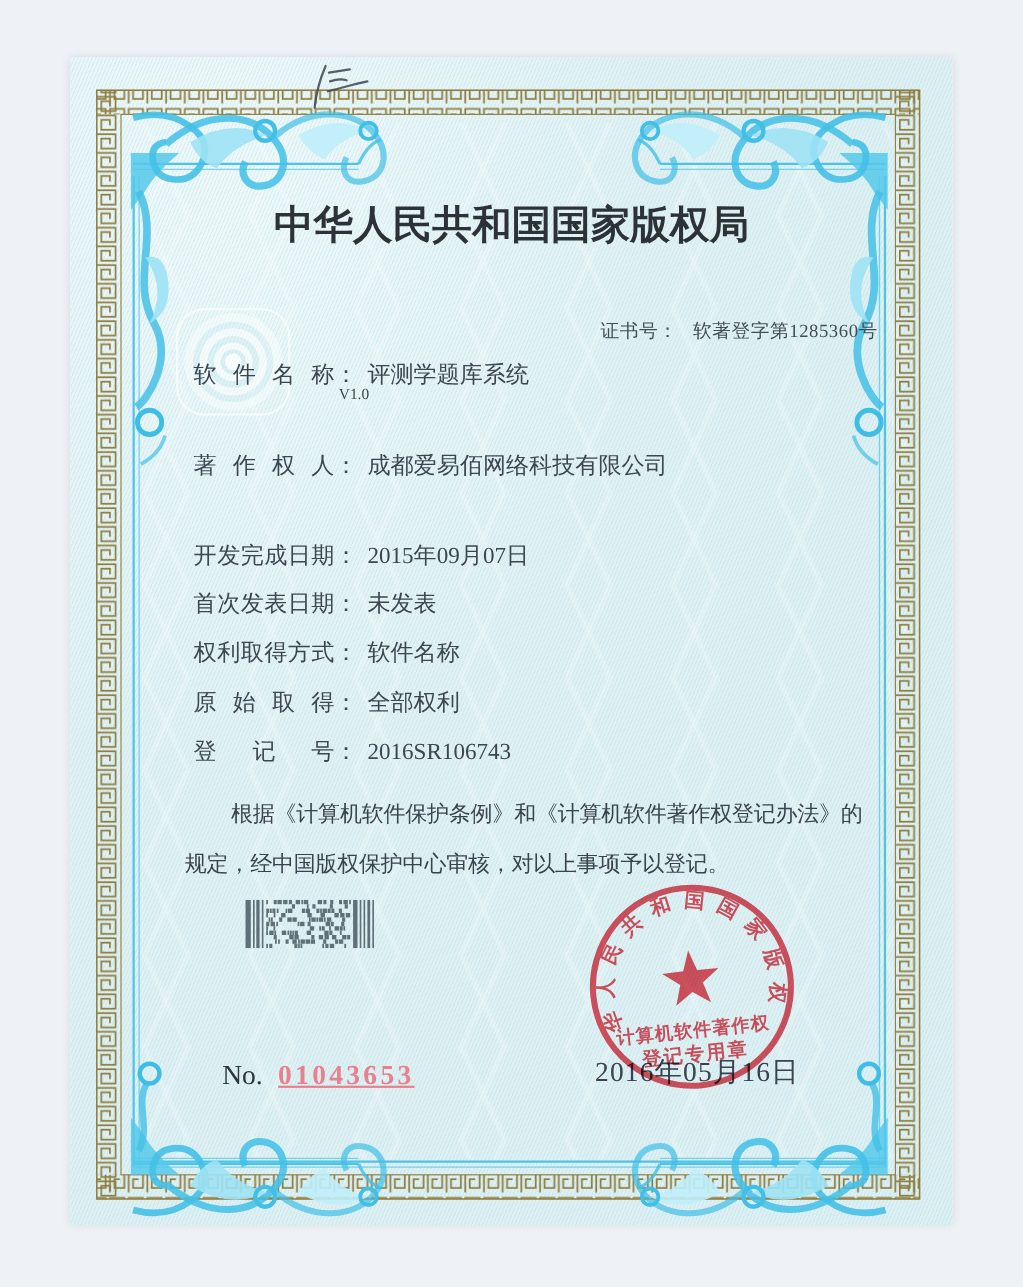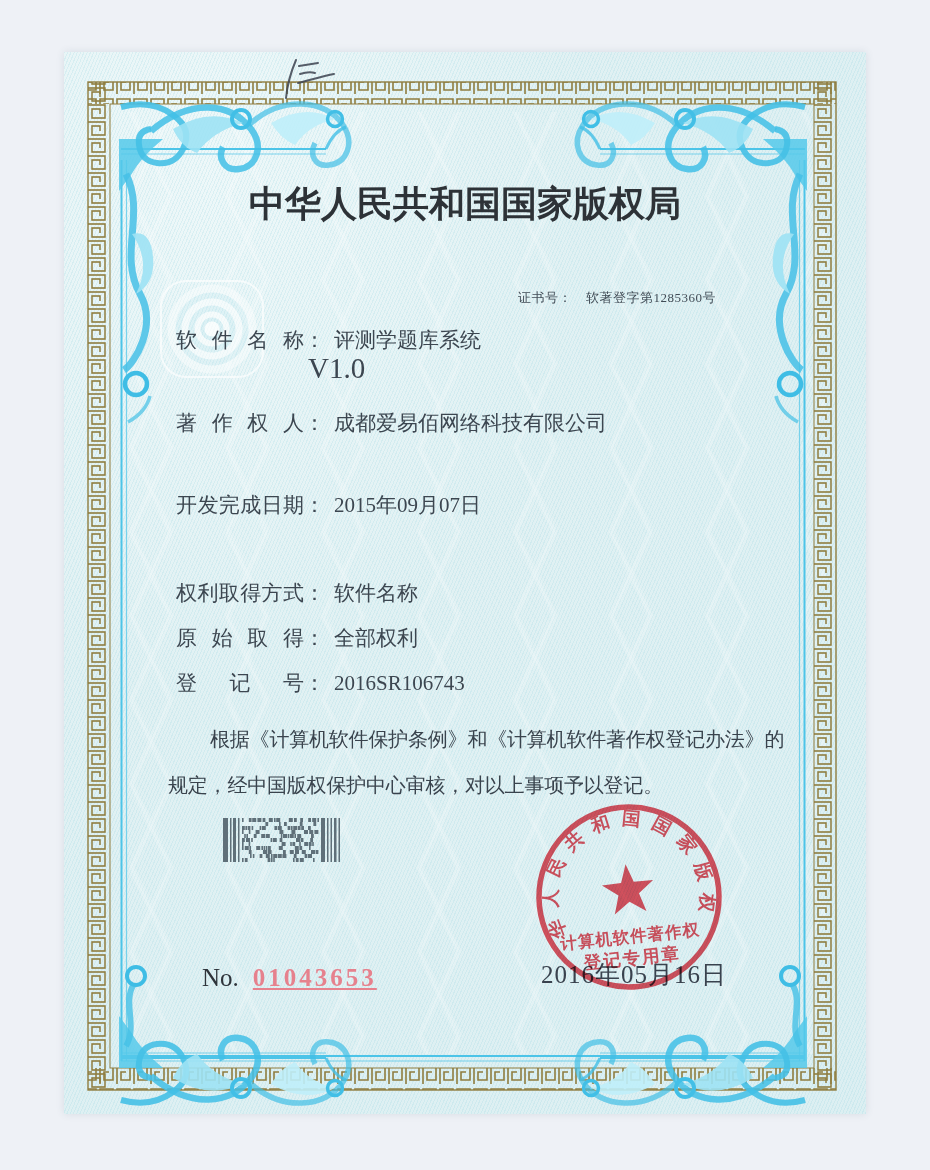--- a/index.html
+++ b/index.html
@@ -32,28 +32,28 @@
   .abs{position:absolute;}
   .authority{
     left:0;right:0;top:128px;text-align:center;
     font-size:36px;font-weight:bold;color:#2d3237;letter-spacing:0px;
   }
   .cert-title{
     left:0;right:0;top:177px;text-align:center;
     font-size:42px;font-weight:bold;color:#2b3035;letter-spacing:-1px;
   }
   .certno{
-    left:454px;top:237px;font-size:13px;color:#414c56;letter-spacing:.5px;
+    left:482px;top:237px;font-size:17px;color:#414c56;letter-spacing:.5px;
   }
   .certno .lbl{margin-right:14px;}
   .frow{left:112px;font-size:21px;color:#3c4650;white-space:nowrap;}
   .flabel{display:inline-block;width:128px;text-align:justify;text-align-last:justify;vertical-align:top;}
   .fcolon{display:inline-block;width:30px;}
   .fvalue{display:inline-block;}
-  .v2{left:244px;font-size:29px;color:#3c4650;}
+  .v2{left:244px;font-size:14px;color:#3c4650;}
   .stmt{left:104px;width:620px;font-size:20px;color:#39434d;letter-spacing:-0.2px;white-space:nowrap;}
   .indent{text-indent:42px;font-family:Liberation Mono, monospace;}
   .serial{left:138px;top:912px;font-size:25px;color:#2e343b;}
   .serial .num{color:#e6818d;letter-spacing:3px;margin-left:14px;font-weight:bold;text-decoration:underline;}
   .issue-date{left:477px;top:906px;font-size:25px;color:#39424e;letter-spacing:1px;z-index:4;}
   .rosette{
     left:96px;top:228px;width:104px;height:98px;border-radius:26px;z-index:1;
     background:
       radial-gradient(circle at 50% 50%,
         rgba(255,255,255,.85) 0 7px, rgba(185,228,238,.35) 8px 11px,
@@ -160,20 +160,23 @@
     <div class="abs v2" style="top:300px">V1.0</div>
 
     <div class="abs frow" style="top:357px">
       <span class="flabel">著作权人</span><span class="fcolon">：</span><span class="fvalue">成都爱易佰网络科技有限公司</span>
     </div>
 
     <div class="abs frow" style="top:439px">
       <span class="flabel">开发完成日期</span><span class="fcolon">：</span><span class="fvalue">2015年09月07日</span>
     </div>
 
+    <div class="abs frow" style="top:482px">
+      <span class="flabel">首次发表日期</span><span class="fcolon">：</span><span class="fvalue">未发表</span>
+    </div>
 
     <div class="abs frow" style="top:527px">
       <span class="flabel">权利取得方式</span><span class="fcolon">：</span><span class="fvalue">软件名称</span>
     </div>
 
     <div class="abs frow" style="top:572px">
       <span class="flabel">原始取得</span><span class="fcolon">：</span><span class="fvalue">全部权利</span>
     </div>
 
     <div class="abs frow" style="top:617px">

